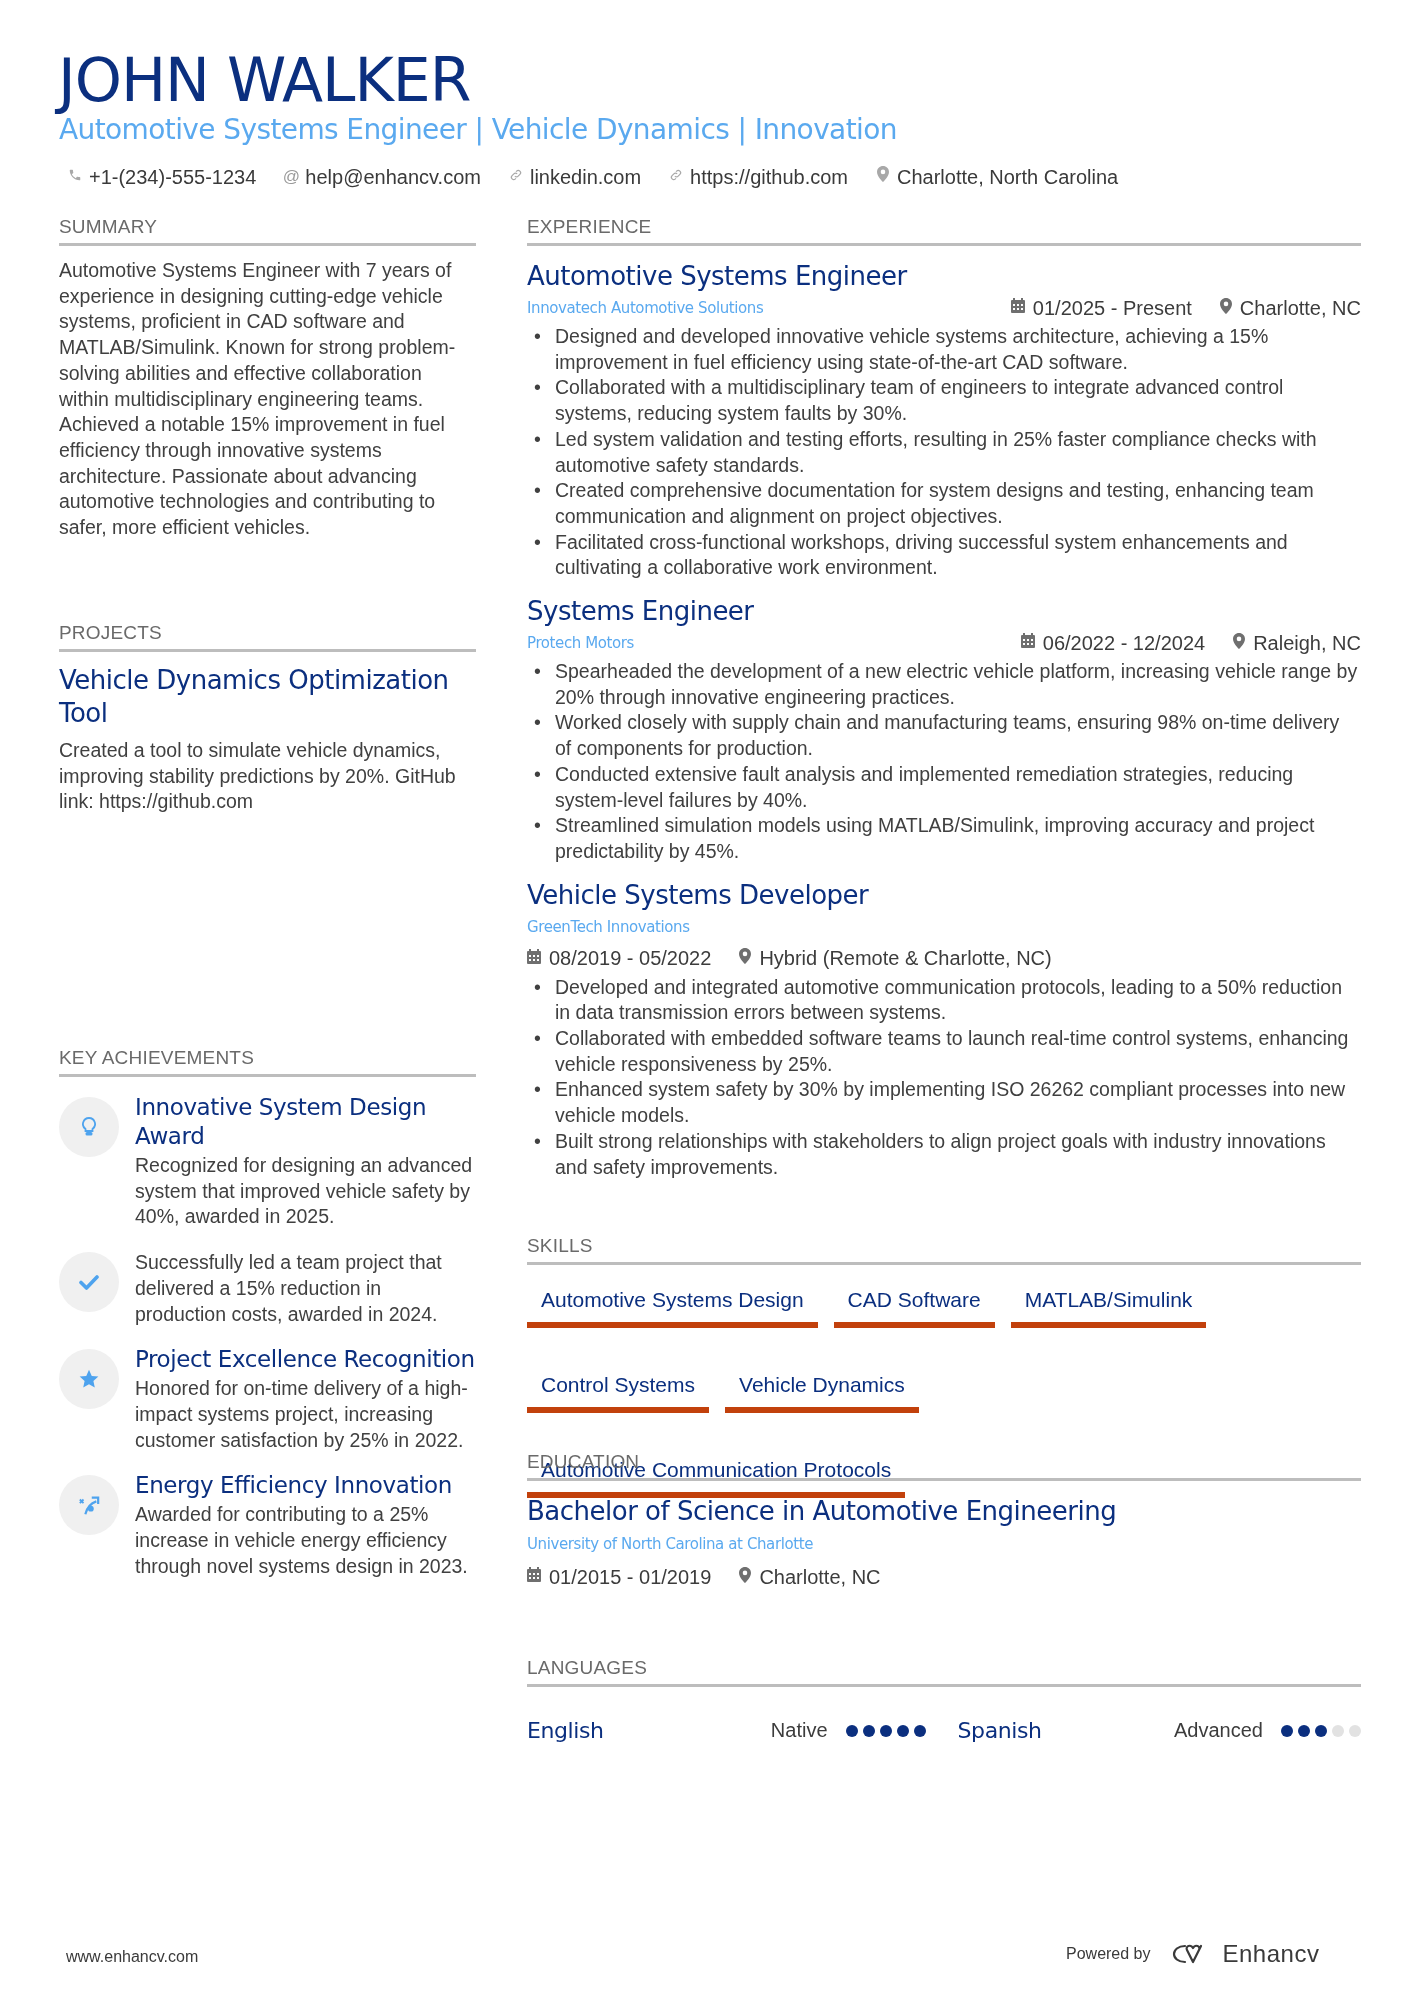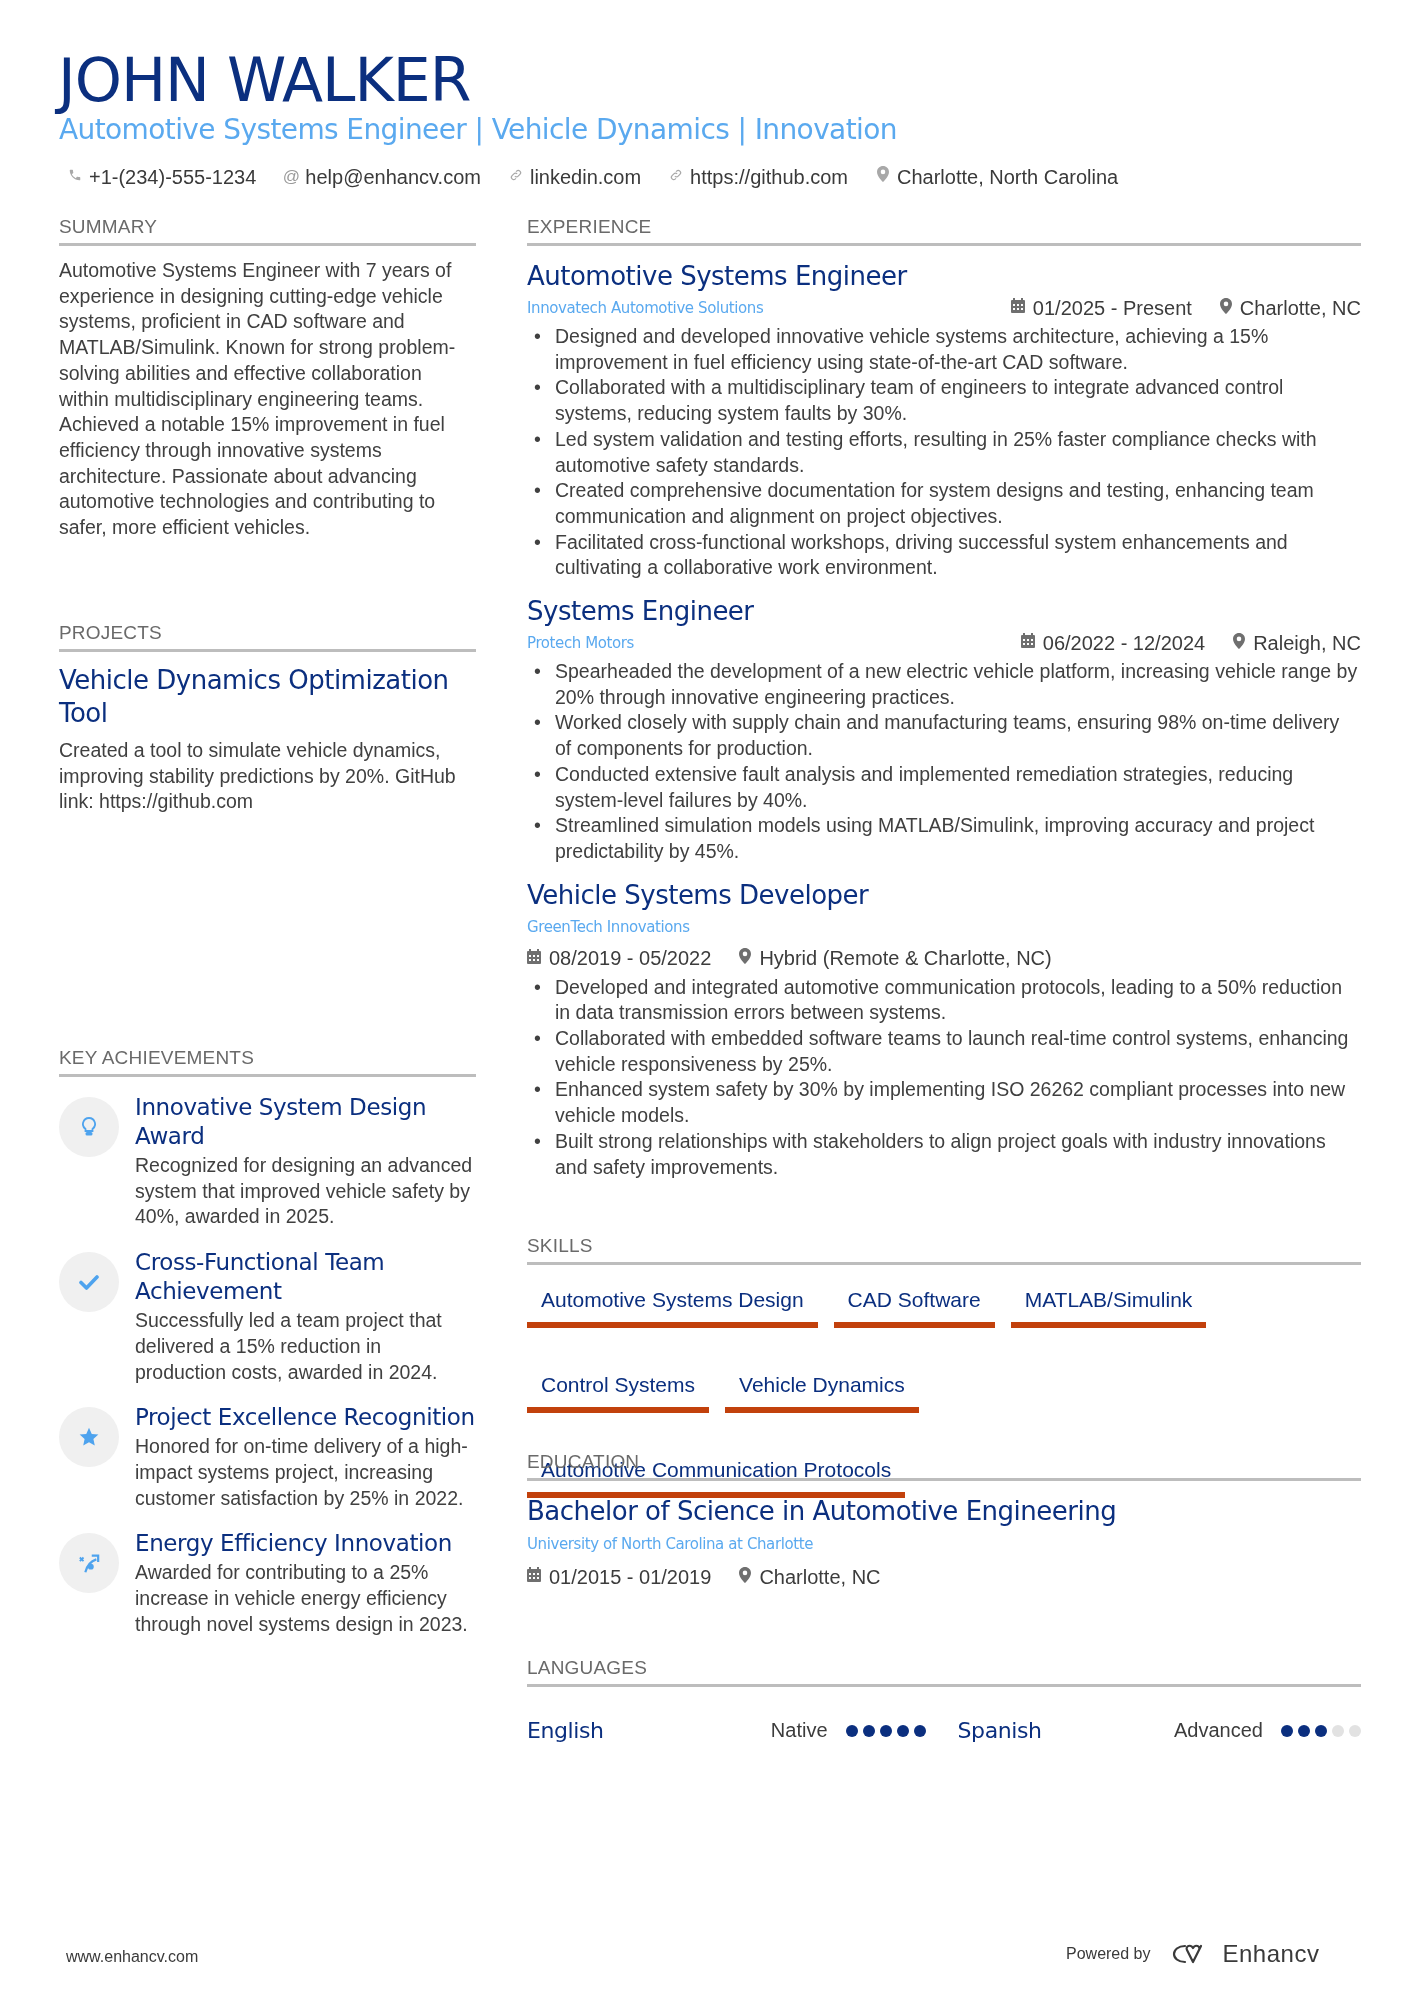--- a/index.html
+++ b/index.html
@@ -130,21 +130,20 @@
     </div>
   </div>
 
   <div class="ach" style="margin-top:18px;">
     <div class="ach-icon">
       <svg width="20" height="16" viewBox="0 0 20 16">
           <path d="M2 8.5l5.5 5.5L18 3" fill="none" stroke="#4ea3ee" stroke-width="3.6" stroke-linecap="round" stroke-linejoin="round"></path>
         </svg>
     </div>
     <div>
-      <div class="ach-title">Cross-Functional Team Achievement</div>
       <div class="ach-desc">Successfully led a team project that delivered a 15% reduction in production costs, awarded in 2024.</div>
     </div>
   </div>
 
   <div class="ach" style="margin-top:18px;">
     <div class="ach-icon">
       <svg width="22" height="22" viewBox="0 0 24 24">
           <path d="M12 2l3 6.6 7.2.8-5.4 4.9 1.5 7.1L12 17.8 5.7 21.4l1.5-7.1L1.8 9.4 9 8.6z" fill="#4ea3ee"></path>
         </svg>
     </div>

